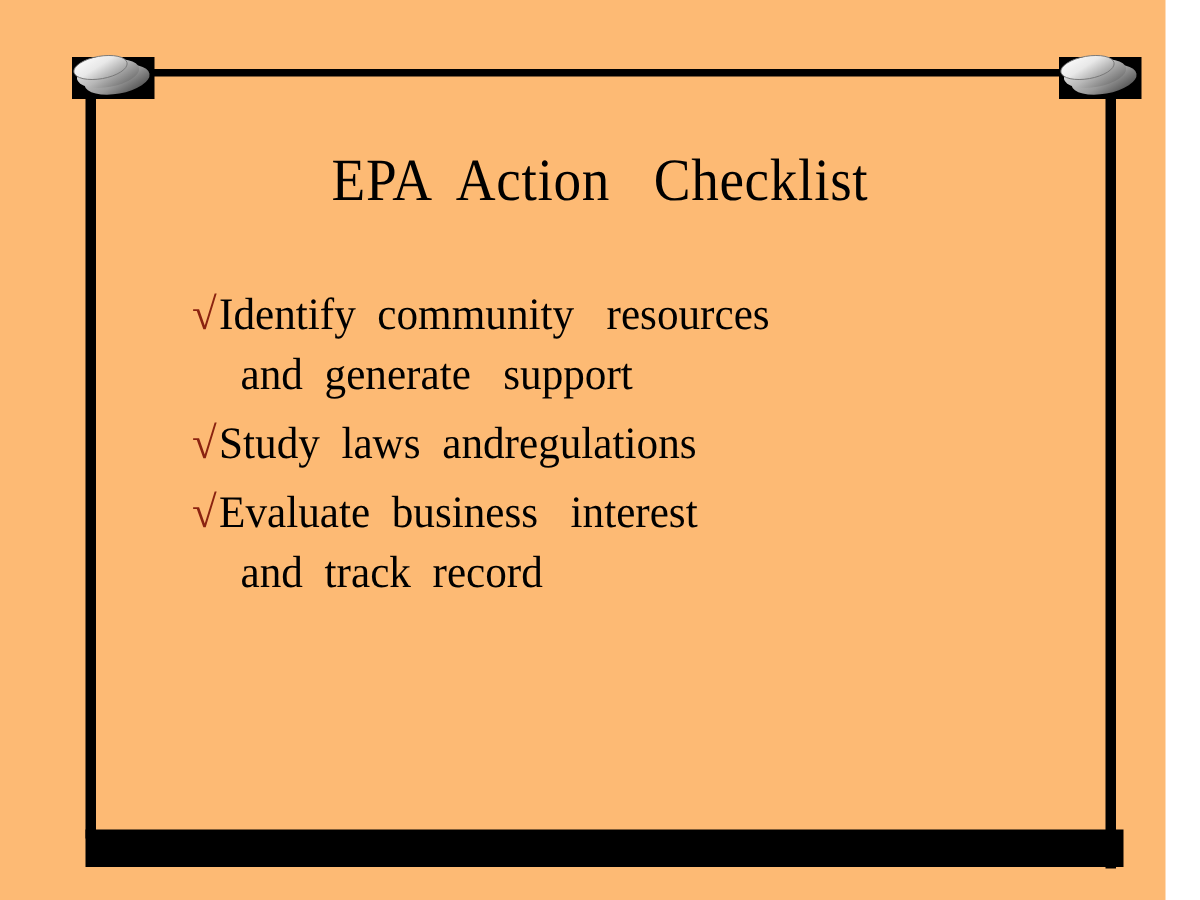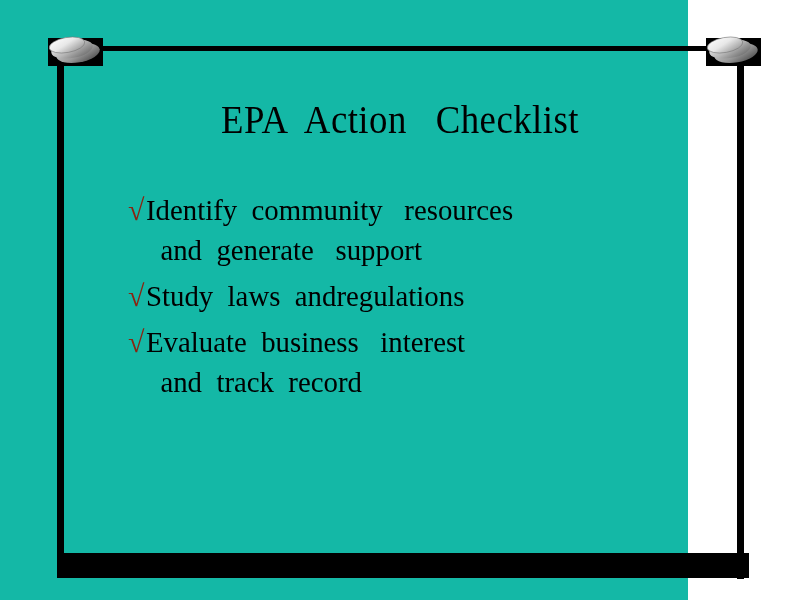--- a/index.html
+++ b/index.html
@@ -10,23 +10,23 @@
   }
   body {
     width: 800px;
     height: 600px;
     overflow: hidden;
     font-family: "Liberation Serif", "DejaVu Serif", serif;
   }
 
   #slide {
     position: relative;
-    width: 688px;
+    width: 777px;
     height: 600px;
-    background: #14b8a6;
+    background: #fdba74;
   }
 
   
   .frame-top-rule {
     position: absolute;
     left: 100px;
     top: 46px;
     width: 620px;
     height: 5px;
     background: #000000;

